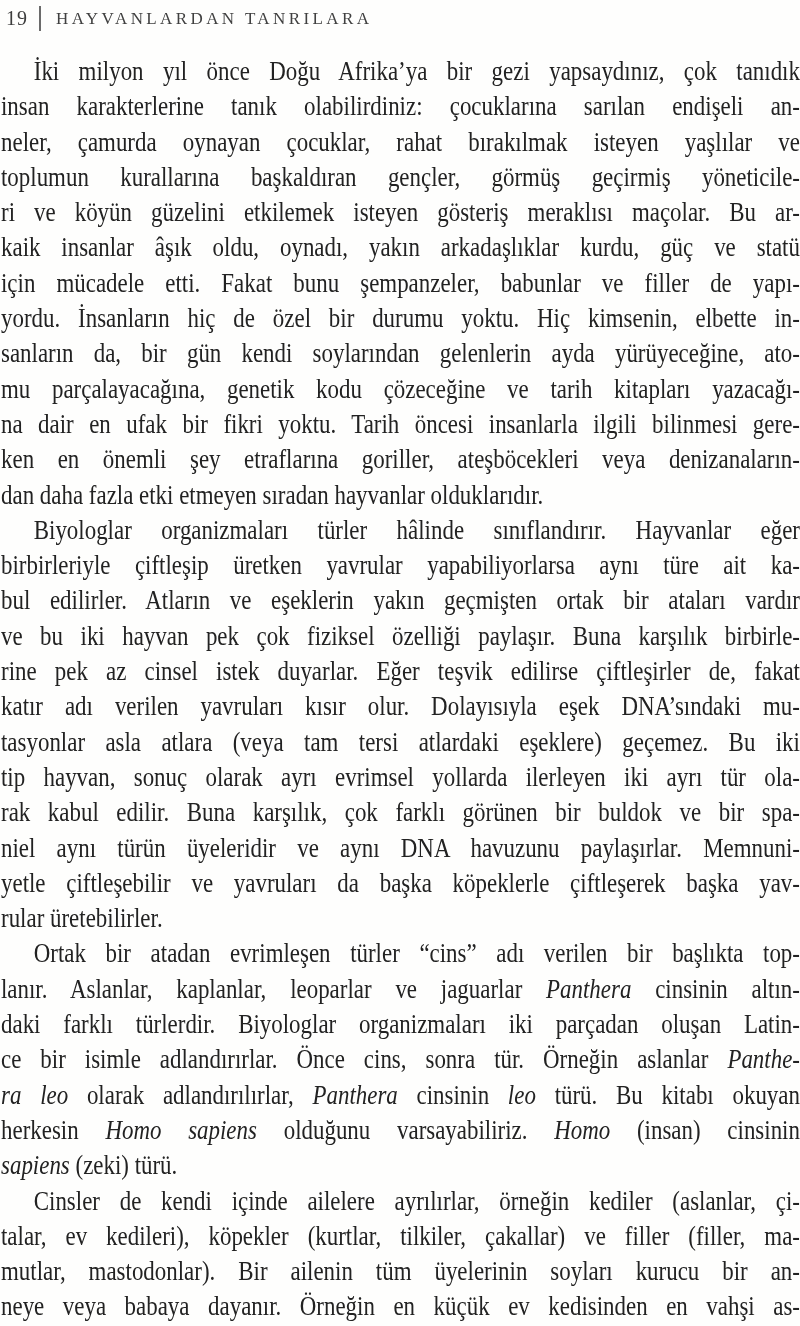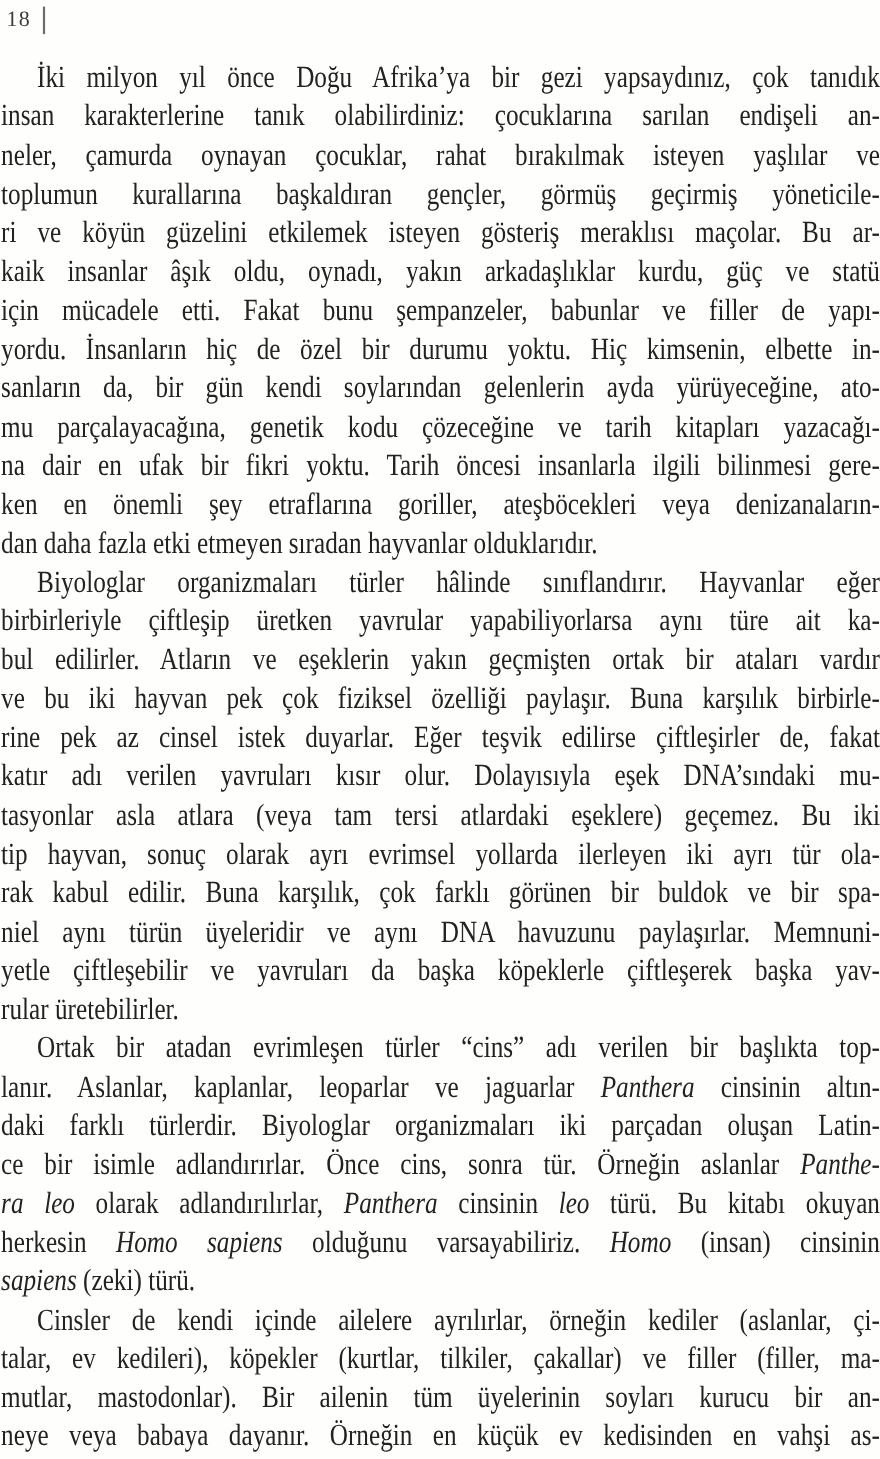--- a/index.html
+++ b/index.html
@@ -70,22 +70,23 @@
     text-indent: 40px;
   }
   .i { font-style: italic; }
 </style>
 </head>
 <body>
 
 <div class="page">
 
   <div class="running-header">
-    <span class="page-num">18</span>
+    <span class="page-num">19</span>
     <span class="header-divider"></span>
+    <span class="book-title">HAYVANLARDAN TANRILARA</span>
   </div>
 
   <div class="text-block">
 
     <div>
       <div class="line ind">İki milyon yıl önce Doğu Afrika’ya bir gezi yapsaydınız, çok tanıdık</div>
       <div class="line">insan karakterlerine tanık olabilirdiniz: çocuklarına sarılan endişeli an-</div>
       <div class="line">neler, çamurda oynayan çocuklar, rahat bırakılmak isteyen yaşlılar ve</div>
       <div class="line">toplumun kurallarına başkaldıran gençler, görmüş geçirmiş yöneticile-</div>
       <div class="line">ri ve köyün güzelini etkilemek isteyen gösteriş meraklısı maçolar. Bu ar-</div>

